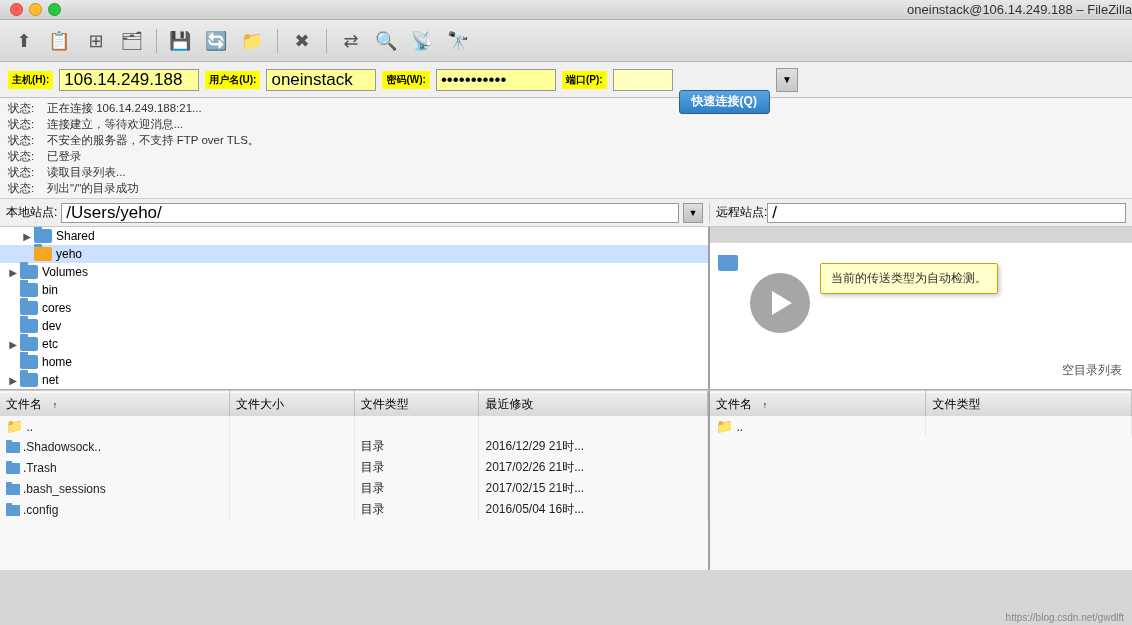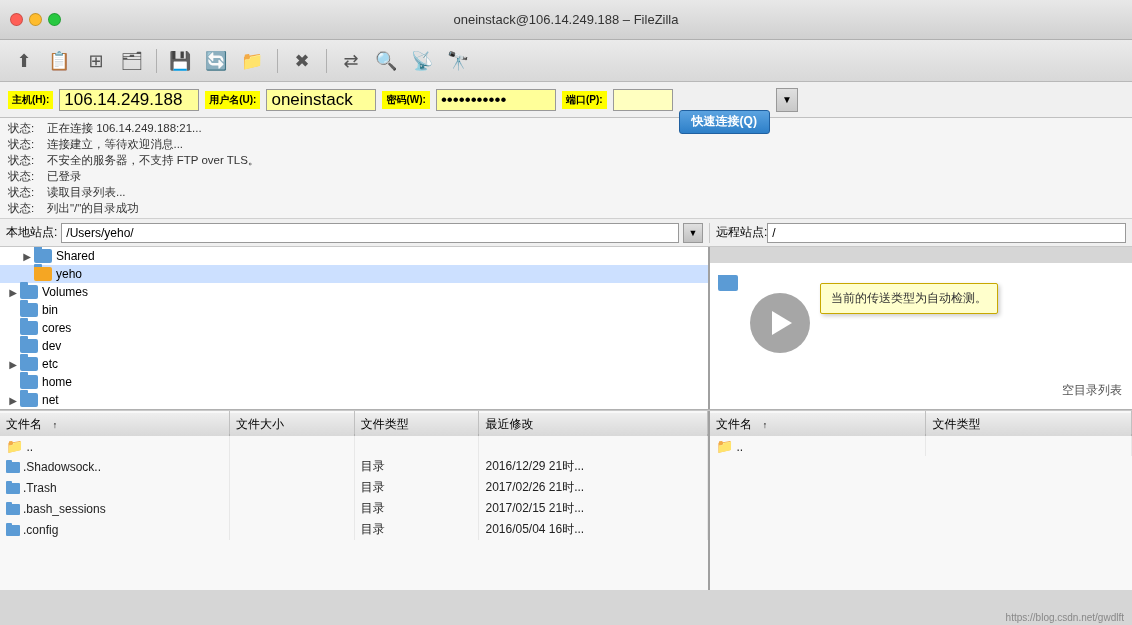--- a/index.html
+++ b/index.html
@@ -8,25 +8,25 @@
       font-size: 12px;
       background: #d6d6d6;
       width: 1132px;
       height: 625px;
       overflow: hidden;
       position: relative;
     }
 
     
     .title-bar {
-      height: 40px;
+      height: 20px;
       background: linear-gradient(to bottom, #e8e8e8, #d0d0d0);
       display: flex;
       align-items: center;
-      justify-content: center;
+      justify-content: flex-end;
       border-bottom: 1px solid #b0b0b0;
       position: relative;
     }
     .title-bar-buttons {
       position: absolute;
       left: 10px;
       display: flex;
       gap: 6px;
     }
     .tb-btn {
@@ -154,21 +154,21 @@
     .path-label {
       font-size: 12px;
       color: #000;
       white-space: nowrap;
     }
     .path-input {
       flex: 1;
       height: 20px;
       border: 1px solid #999;
       background: white;
-      font-size: 12px;
+      font-size: 17px;
       padding: 0 4px;
       outline: none;
     }
     .path-dropdown-btn {
       width: 20px; height: 20px;
       background: linear-gradient(to bottom, #e0e0e0, #c0c0c0);
       border: 1px solid #999;
       cursor: pointer;
       display: flex; align-items: center; justify-content: center;
       font-size: 9px;

